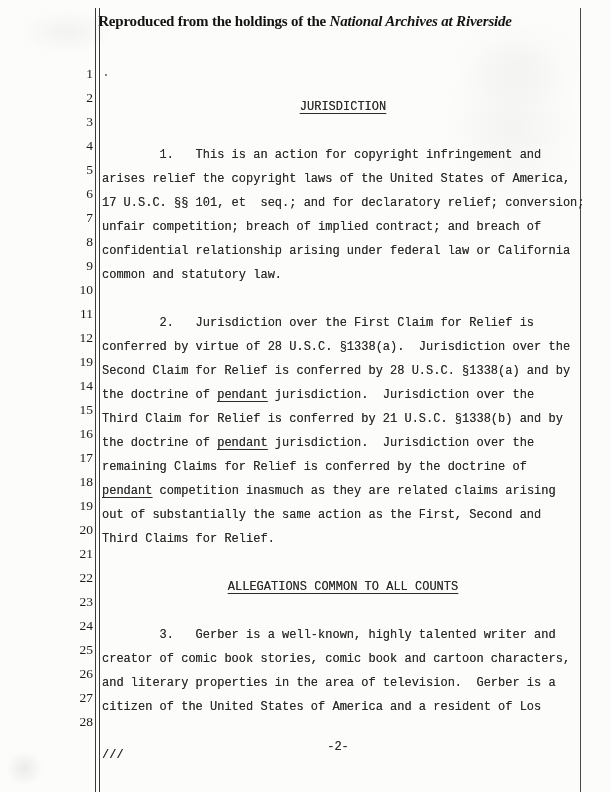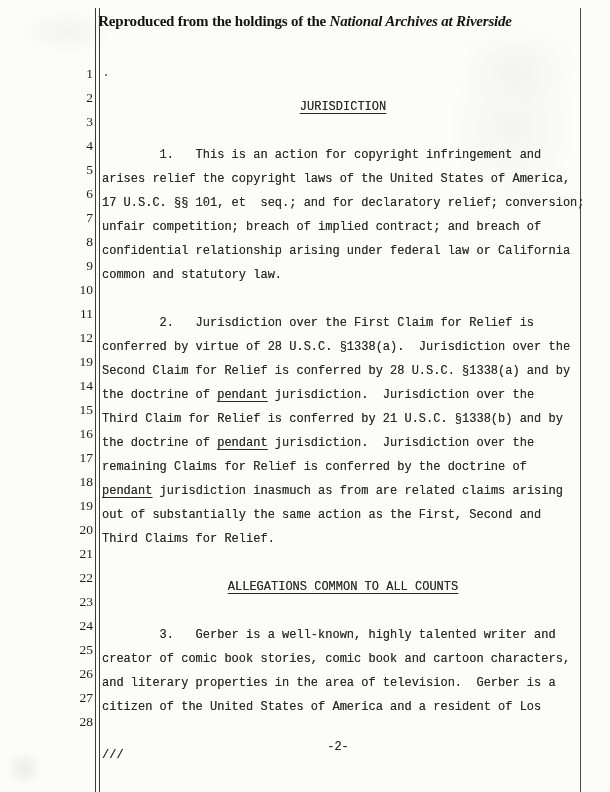--- a/index.html
+++ b/index.html
@@ -165,21 +165,21 @@
       <div class="row">
         <span class="num">15</span>
         <span class="text"><span>the doctrine of </span><span class="u">pendant</span><span> jurisdiction.  Jurisdiction over the</span></span>
       </div>
       <div class="row">
         <span class="num">16</span>
         <span class="text"><span>remaining Claims for Relief is conferred by the doctrine of</span></span>
       </div>
       <div class="row">
         <span class="num">17</span>
-        <span class="text"><span class="u">pendant</span><span> jurisdiction inasmuch as from are related claims arising</span></span>
+        <span class="text"><span class="u">pendant</span><span> competition inasmuch as they are related claims arising</span></span>
       </div>
       <div class="row">
         <span class="num">18</span>
         <span class="text"><span>out of substantially the same action as the First, Second and</span></span>
       </div>
       <div class="row">
         <span class="num">19</span>
         <span class="text"><span>Third Claims for Relief.</span></span>
       </div>
       <div class="row">

